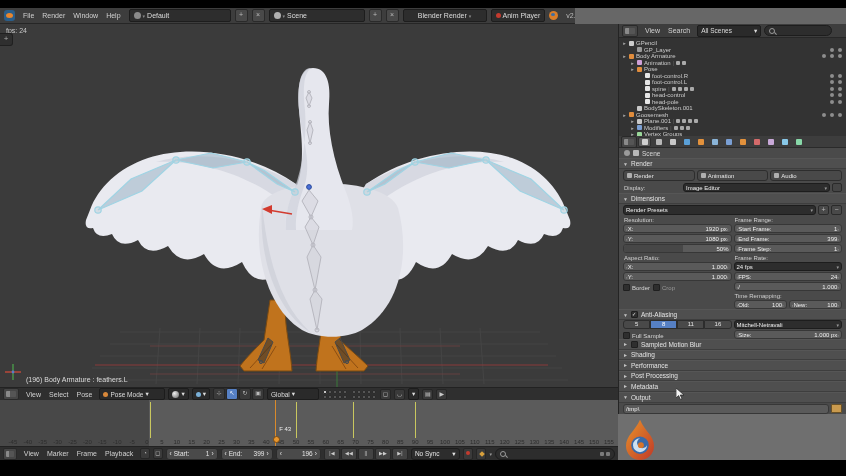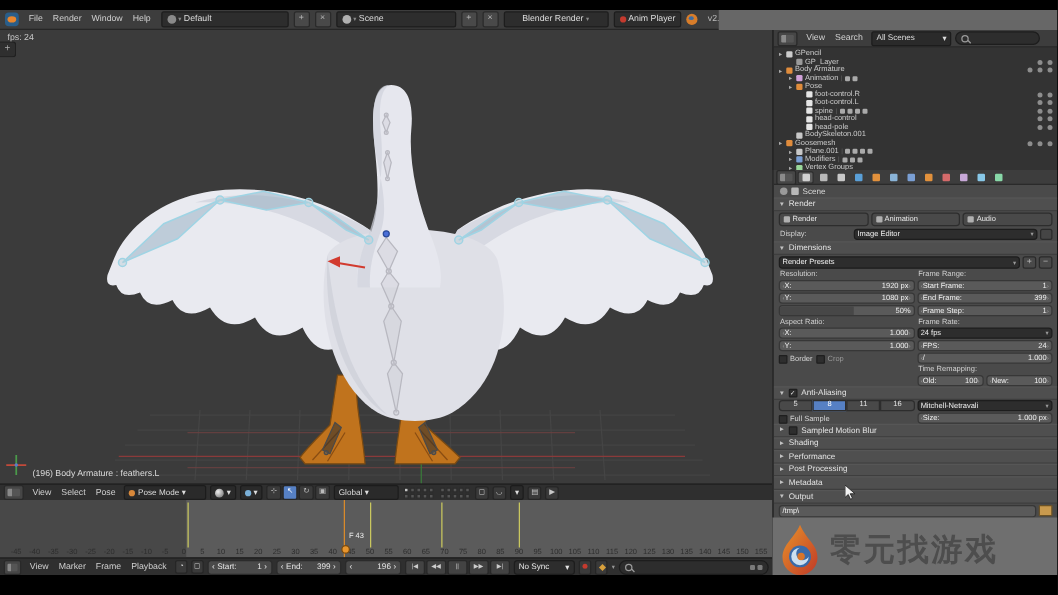--- a/index.html
+++ b/index.html
@@ -901,20 +901,19 @@
         <linearGradient id="fl" x1="0" y1="0" x2="1" y2="1">
           <stop offset="0" stop-color="#e8932a"></stop>
             <stop offset="1" stop-color="#c03a28"></stop>
         </linearGradient>
       </defs>
       <path d="M20,2 C15,14 4,20 4,32 a16,16 0 0 0 32,0 C36,20 26,16 20,2 Z" fill="url(#fl)"></path>
       <circle cx="20" cy="31" r="10" fill="#3a6aa8"></circle>
       <path d="M20,23 a8,8 0 1 0 8,8 a6,6 0 1 1 -8,-8 Z" fill="#cde0f0"></path>
       <circle cx="21" cy="31" r="3.4" fill="#d8752a"></circle>
     </svg>
-    <span class="wm-text">零元找游戏</span>
   </div>
 
   <svg class="cursor" viewBox="0 0 9 12">
     <polygon points="0,0 0,10 2.6,7.6 4.4,11.4 6,10.6 4.2,7 8,7" fill="#f2f2f2" stroke="#222" stroke-width="0.7"></polygon>
   </svg>
 
 </div>
 
 </body></html>

